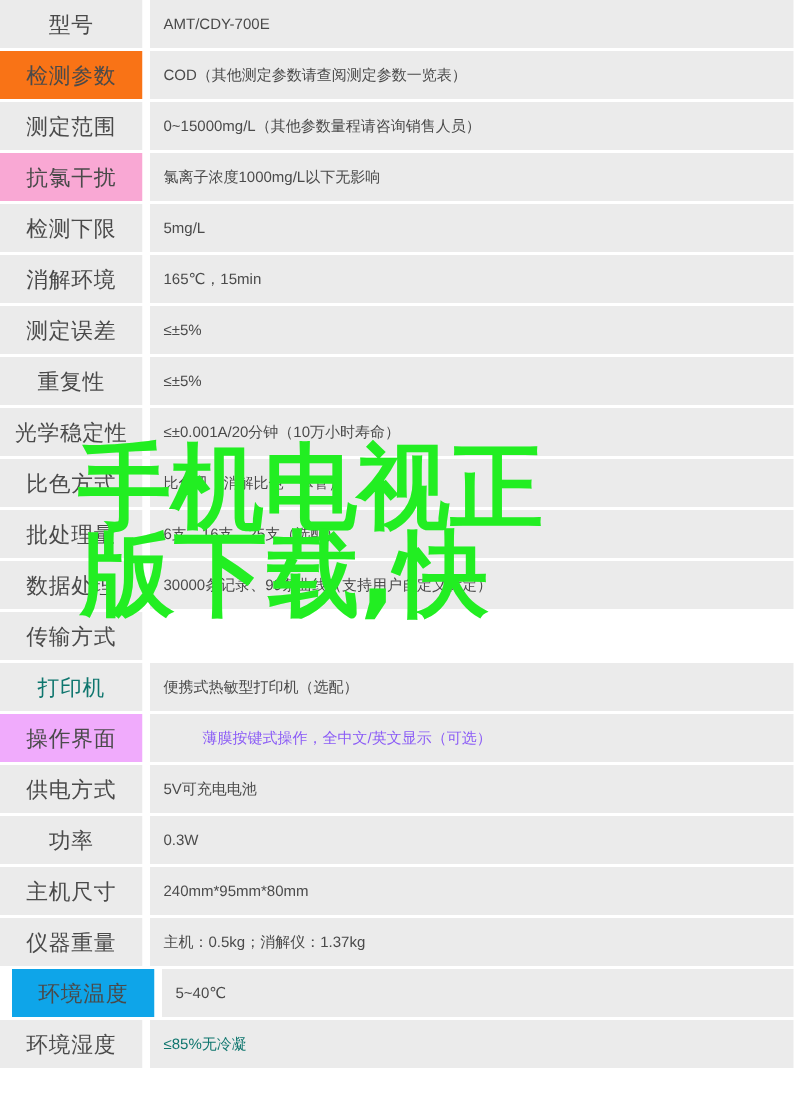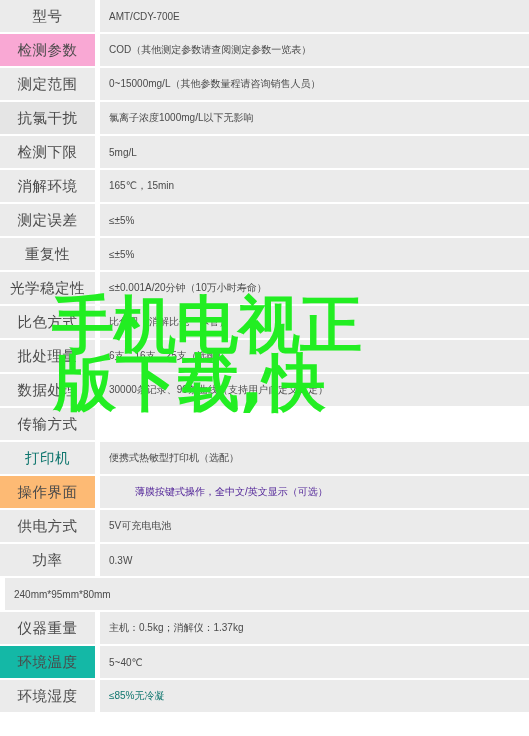--- a/index.html
+++ b/index.html
@@ -80,31 +80,31 @@
 <body style="background: rgb(255, 255, 255);">
 
 <div id="spec-table" style="background: rgb(255, 255, 255);">
   <div id="rows-container">
       <div class="spec-row">
         <div class="spec-label" style="background: rgb(235, 235, 235); color: rgb(74, 74, 74);">型号</div>
         <div class="spec-gap"></div>
         <div class="spec-value" style="background: rgb(235, 235, 235); color: rgb(74, 74, 74);">AMT/CDY-700E</div>
       </div>
       <div class="spec-row">
-        <div class="spec-label" style="background: #f9a8d4; color: rgb(74, 74, 74);">检测参数</div>
+        <div class="spec-label" style="background: #f97316; color: rgb(74, 74, 74);">检测参数</div>
         <div class="spec-gap"></div>
         <div class="spec-value" style="background: rgb(235, 235, 235); color: rgb(74, 74, 74);">COD（其他测定参数请查阅测定参数一览表）</div>
       </div>
       <div class="spec-row">
         <div class="spec-label" style="background: rgb(235, 235, 235); color: rgb(74, 74, 74);">测定范围</div>
         <div class="spec-gap"></div>
         <div class="spec-value" style="background: rgb(235, 235, 235); color: rgb(74, 74, 74);">0~15000mg/L（其他参数量程请咨询销售人员）</div>
       </div>
       <div class="spec-row">
-        <div class="spec-label" style="background: #e5e5e5; color: rgb(74, 74, 74);">抗氯干扰</div>
+        <div class="spec-label" style="background: #f9a8d4; color: rgb(74, 74, 74);">抗氯干扰</div>
         <div class="spec-gap"></div>
         <div class="spec-value" style="background: rgb(235, 235, 235); color: rgb(74, 74, 74);">氯离子浓度1000mg/L以下无影响</div>
       </div>
       <div class="spec-row">
         <div class="spec-label" style="background: rgb(235, 235, 235); color: rgb(74, 74, 74);">检测下限</div>
         <div class="spec-gap"></div>
         <div class="spec-value" style="background: rgb(235, 235, 235); color: rgb(74, 74, 74);">5mg/L</div>
       </div>
       <div class="spec-row">
         <div class="spec-label" style="background: rgb(235, 235, 235); color: rgb(74, 74, 74);">消解环境</div>
@@ -144,45 +144,46 @@
       <div class="spec-row">
         <div class="spec-label" style="background: rgb(235, 235, 235); color: rgb(74, 74, 74);">传输方式</div>
         <div class="spec-gap"></div>
       </div>
       <div class="spec-row">
         <div class="spec-label" style="background: rgb(235, 235, 235); color: #0f766e;">打印机</div>
         <div class="spec-gap"></div>
         <div class="spec-value" style="background: rgb(235, 235, 235); color: rgb(74, 74, 74);">便携式热敏型打印机（选配）</div>
       </div>
       <div class="spec-row">
-        <div class="spec-label" style="background: #fdba74; color: rgb(74, 74, 74);">操作界面</div>
+        <div class="spec-label" style="background: #f0abfc; color: rgb(74, 74, 74);">操作界面</div>
         <div class="spec-gap"></div>
-        <div class="spec-value" style="background: rgb(235, 235, 235); color: #4c1d95; padding-left: 35px;">薄膜按键式操作，全中文/英文显示（可选）</div>
+        <div class="spec-value" style="background: rgb(235, 235, 235); color: #8b5cf6; padding-left: 35px;">薄膜按键式操作，全中文/英文显示（可选）</div>
       </div>
       <div class="spec-row">
         <div class="spec-label" style="background: rgb(235, 235, 235); color: rgb(74, 74, 74);">供电方式</div>
         <div class="spec-gap"></div>
         <div class="spec-value" style="background: rgb(235, 235, 235); color: rgb(74, 74, 74);">5V可充电电池</div>
       </div>
       <div class="spec-row">
         <div class="spec-label" style="background: rgb(235, 235, 235); color: rgb(74, 74, 74);">功率</div>
         <div class="spec-gap"></div>
         <div class="spec-value" style="background: rgb(235, 235, 235); color: rgb(74, 74, 74);">0.3W</div>
       </div>
       <div class="spec-row">
+        <div class="spec-label" style="background: rgb(235, 235, 235); color: rgb(74, 74, 74);">主机尺寸</div>
         <div class="spec-gap"></div>
         <div class="spec-value" style="background: rgb(235, 235, 235); color: rgb(74, 74, 74);">240mm*95mm*80mm</div>
       </div>
       <div class="spec-row">
         <div class="spec-label" style="background: rgb(235, 235, 235); color: rgb(74, 74, 74);">仪器重量</div>
         <div class="spec-gap"></div>
         <div class="spec-value" style="background: rgb(235, 235, 235); color: rgb(74, 74, 74);">主机：0.5kg；消解仪：1.37kg</div>
       </div>
       <div class="spec-row">
-        <div class="spec-label" style="background: #14b8a6; color: rgb(74, 74, 74);">环境温度</div>
+        <div class="spec-label" style="background: #0ea5e9; color: rgb(74, 74, 74); margin-left: 8px;">环境温度</div>
         <div class="spec-gap"></div>
         <div class="spec-value" style="background: rgb(235, 235, 235); color: rgb(74, 74, 74);">5~40℃</div>
       </div>
       <div class="spec-row">
         <div class="spec-label" style="background: rgb(235, 235, 235); color: rgb(74, 74, 74);">环境湿度</div>
         <div class="spec-gap"></div>
         <div class="spec-value" style="background: rgb(235, 235, 235); color: #0f766e;">≤85%无冷凝</div>
       </div>
     </div>
 

